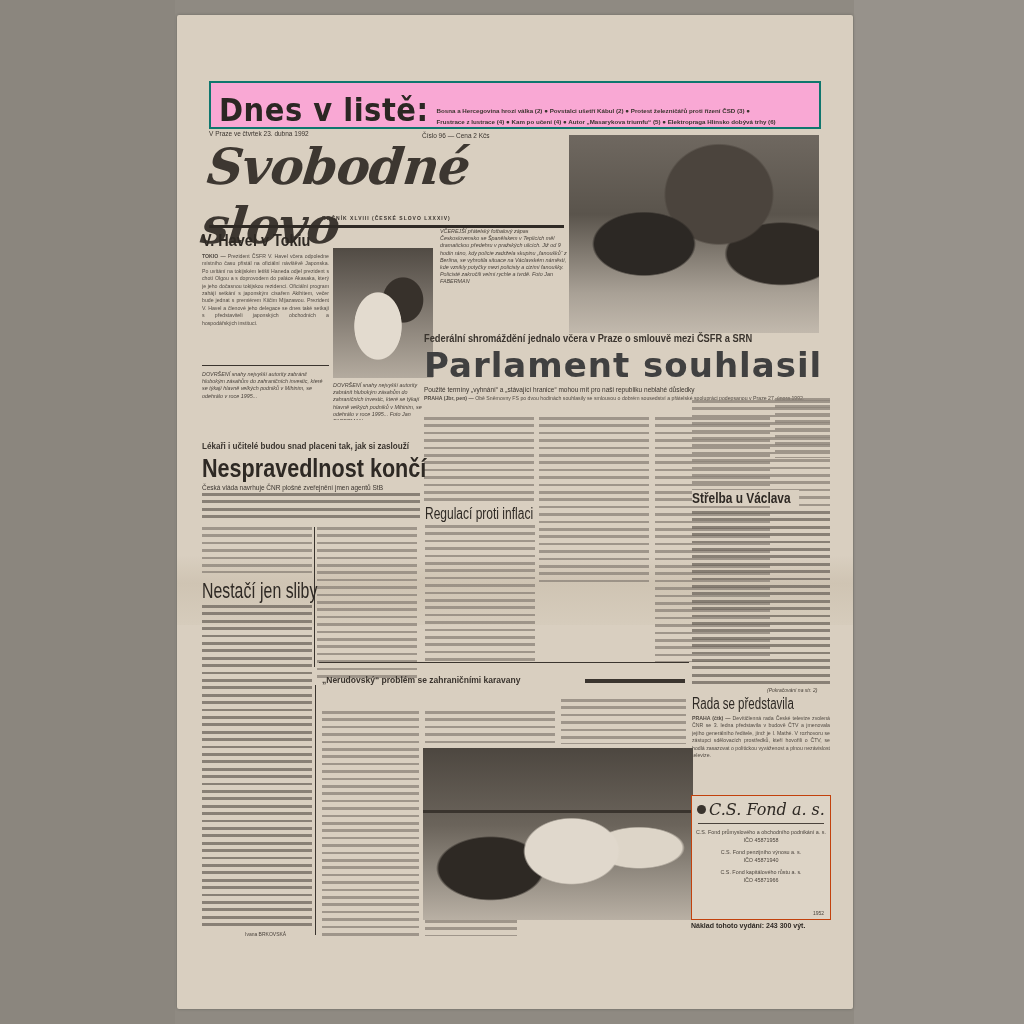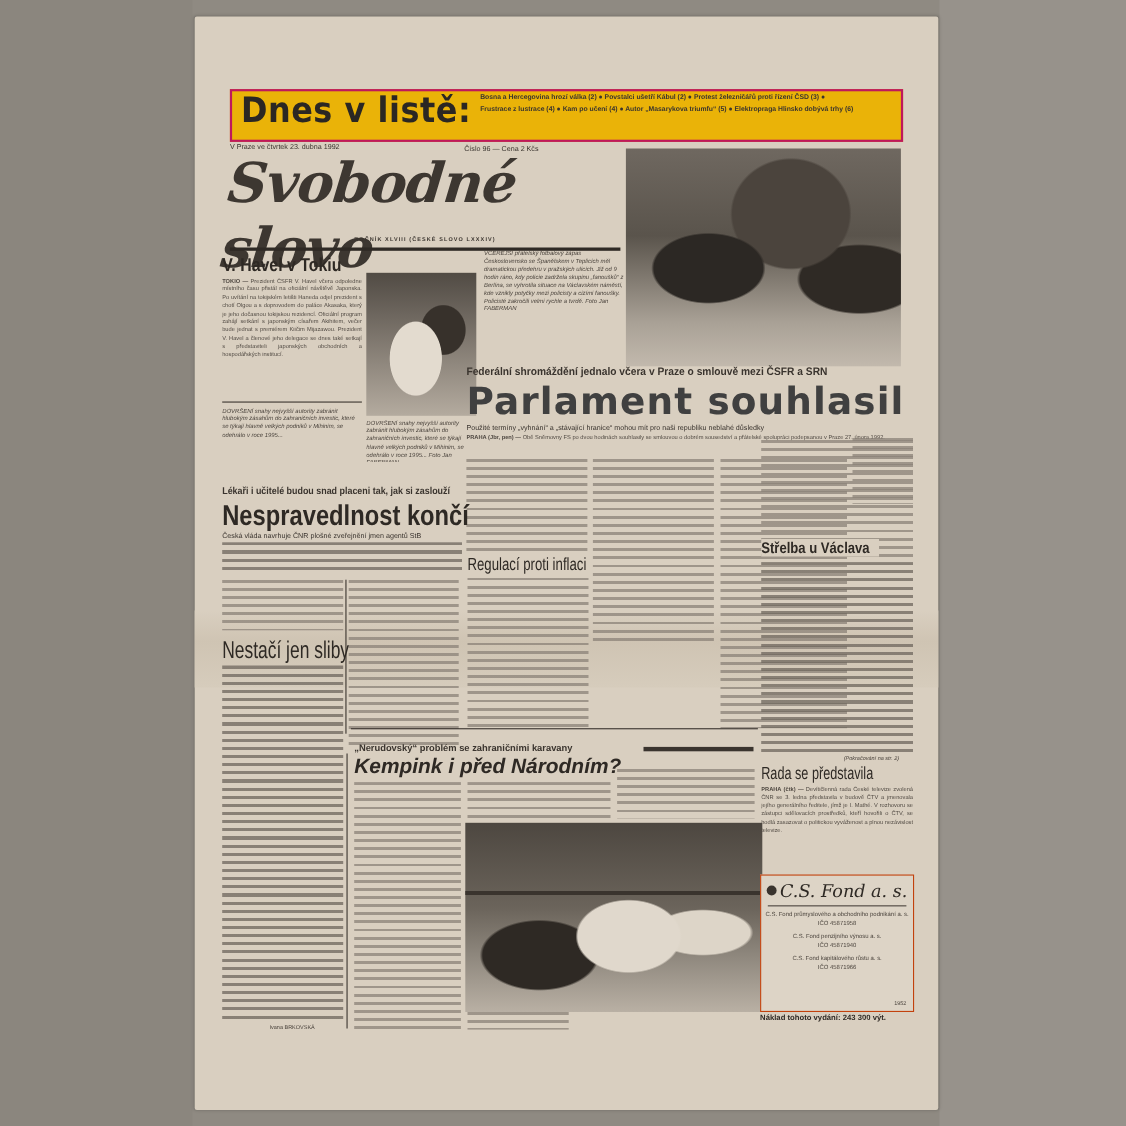--- a/index.html
+++ b/index.html
@@ -17,22 +17,22 @@
     box-shadow: 0 0 3px rgba(0,0,0,0.25);
     border-radius:2px;
   }
   .paper .fold { position:absolute; left:0; top:540px; width:100%; height:70px;
     background:linear-gradient(#d9cfc0, #cfc4b3 40%, #d6ccbc); }
   .abs { position:absolute; }
 
   
   .dnes-box {
     left:32px; top:66px; width:608px; height:44px;
-    border:2px solid #be185d; background:#eab308;
-    display:flex; align-items:flex-start;
+    border:2px solid #0f766e; background:#f9a8d4;
+    display:flex; align-items:flex-end;
   }
   .dnes-title { font-family:"DejaVu Sans", sans-serif; font-weight:bold; font-size:29px; color:#2b2723; margin:0 8px 0 8px; white-space:nowrap; letter-spacing:0.5px; transform:scaleY(1.1); }
   .dnes-items { font-size:6.2px; font-weight:bold; color:#3a342e; line-height:11px; }
   .dnes-items span { white-space:nowrap; }
 
   .dateline { left:32px; top:115px; font-size:6.5px; color:#3a342e; }
   .issue { left:245px; top:117px; font-size:6.5px; color:#3a342e; }
 
   .masthead {
     left:30px; top:122px; width:358px; height:70px;
@@ -183,21 +183,20 @@
   <div class="abs vrule" style="left:138px;top:670px;height:250px;"></div>
 
   <div class="abs lines" style="left:515px;top:385px;width:138px;height:110px;"></div>
   <div class="abs headline" style="left:515px;top:475px;font-size:14px;transform:scaleX(0.85);background:#d9cfc0;padding-right:10px;">Střelba u Václava</div>
   <div class="abs lines dark" style="left:515px;top:496px;width:138px;height:175px;"></div>
   <div class="abs" style="left:590px;top:672px;font-size:5px;font-style:italic;color:#4a433c;">(Pokračování na str. 2)</div>
 
   <div class="abs" style="left:142px;top:647px;width:370px;height:1px;background:#3a342e;"></div>
   <div class="abs kicker" style="left:145px;top:660px;font-size:8.5px;text-align:right;">„Nerudovský“ problém se zahraničními karavany</div>
   <div class="abs" style="left:408px;top:664px;width:100px;height:4px;background:#3a342e;"></div>
-  <div class="abs headline" style="left:145px;top:672px;font-size:19px;font-style:italic;">Kempink i před Národním?</div>
   <div class="abs lines" style="left:145px;top:696px;width:97px;height:225px;"></div>
   <div class="abs lines" style="left:248px;top:696px;width:130px;height:36px;"></div>
   <div class="abs lines" style="left:384px;top:684px;width:125px;height:45px;"></div>
   <div class="abs photo photo-bottom"></div>
   <div class="abs lines" style="left:248px;top:905px;width:92px;height:16px;"></div>
 
   <div class="abs headline" style="left:515px;top:680px;font-size:16px;font-weight:normal;transform:scaleX(0.72);">Rada se představila</div>
   <div class="abs body-text" style="left:515px;top:700px;width:138px;height:76px;overflow:hidden;">
     <b>PRAHA (čtk) —</b>
     <span>Devítičlenná rada České televize zvolená ČNR se 3. ledna představila v budově ČTV a jmenovala jejího generálního ředitele, jímž je I. Mathé. V rozhovoru se zástupci sdělovacích prostředků, kteří hovořili o ČTV, se hodlá zasazovat o politickou vyváženost a plnou nezávislost televize.</span>

